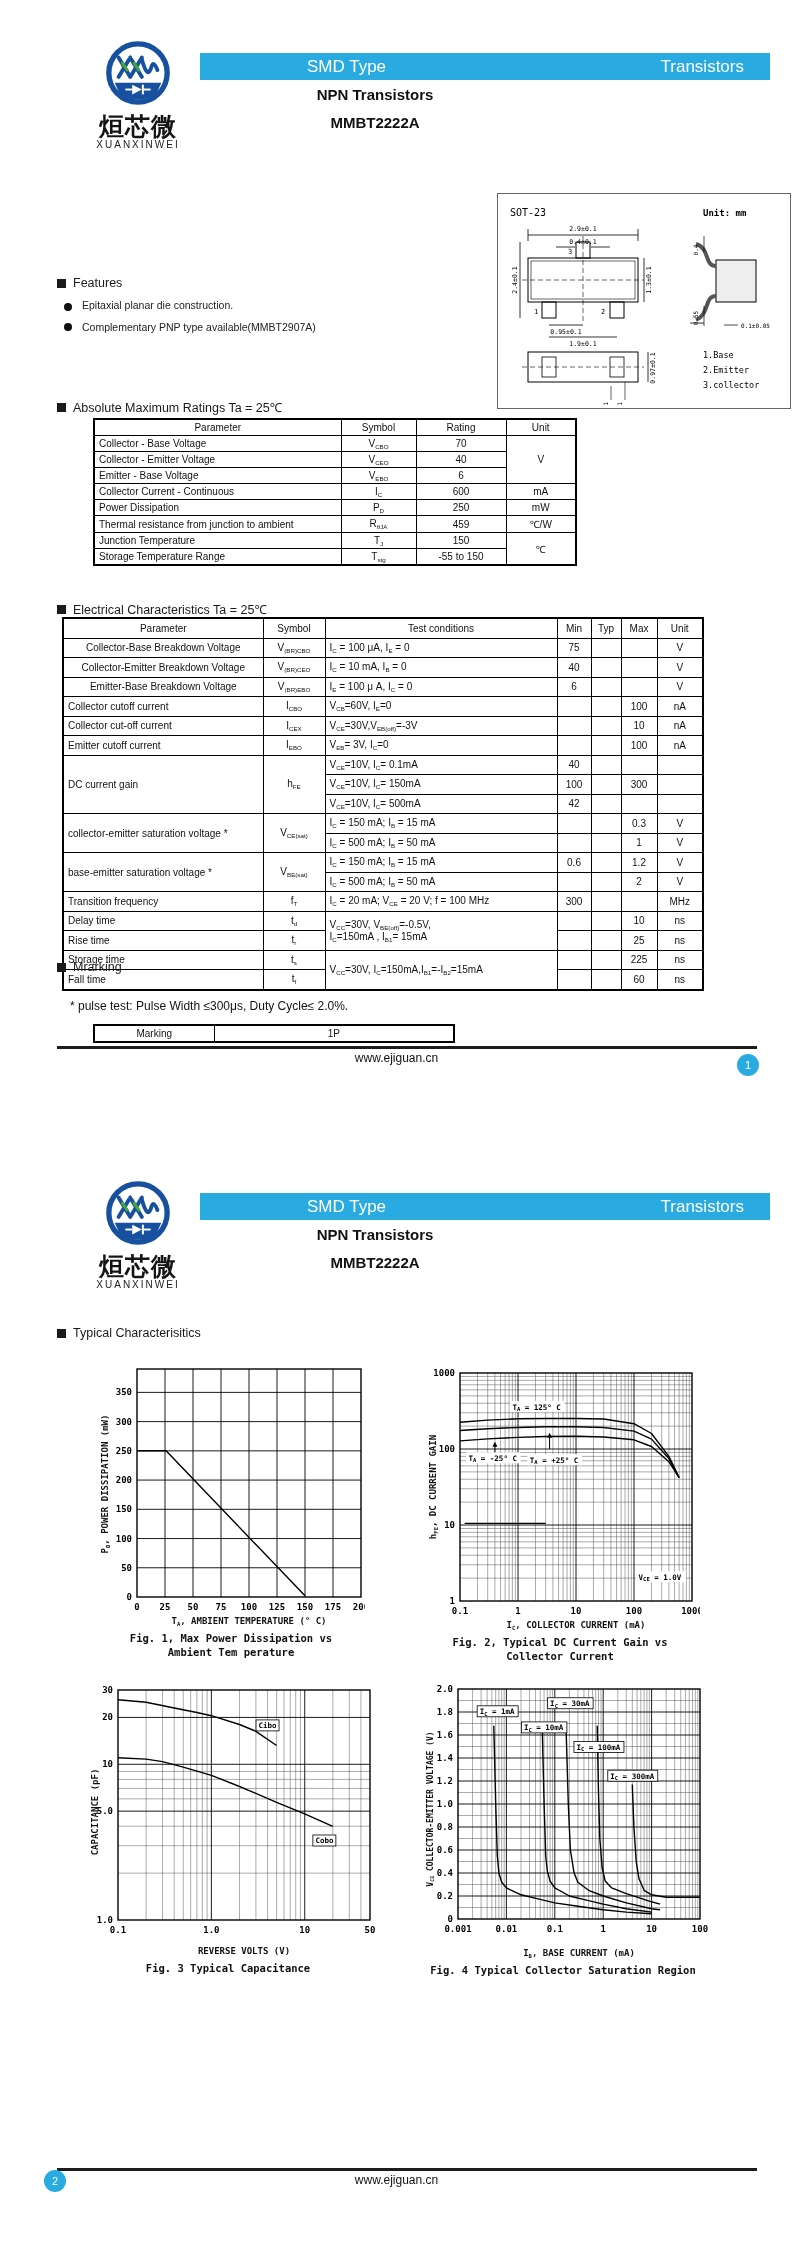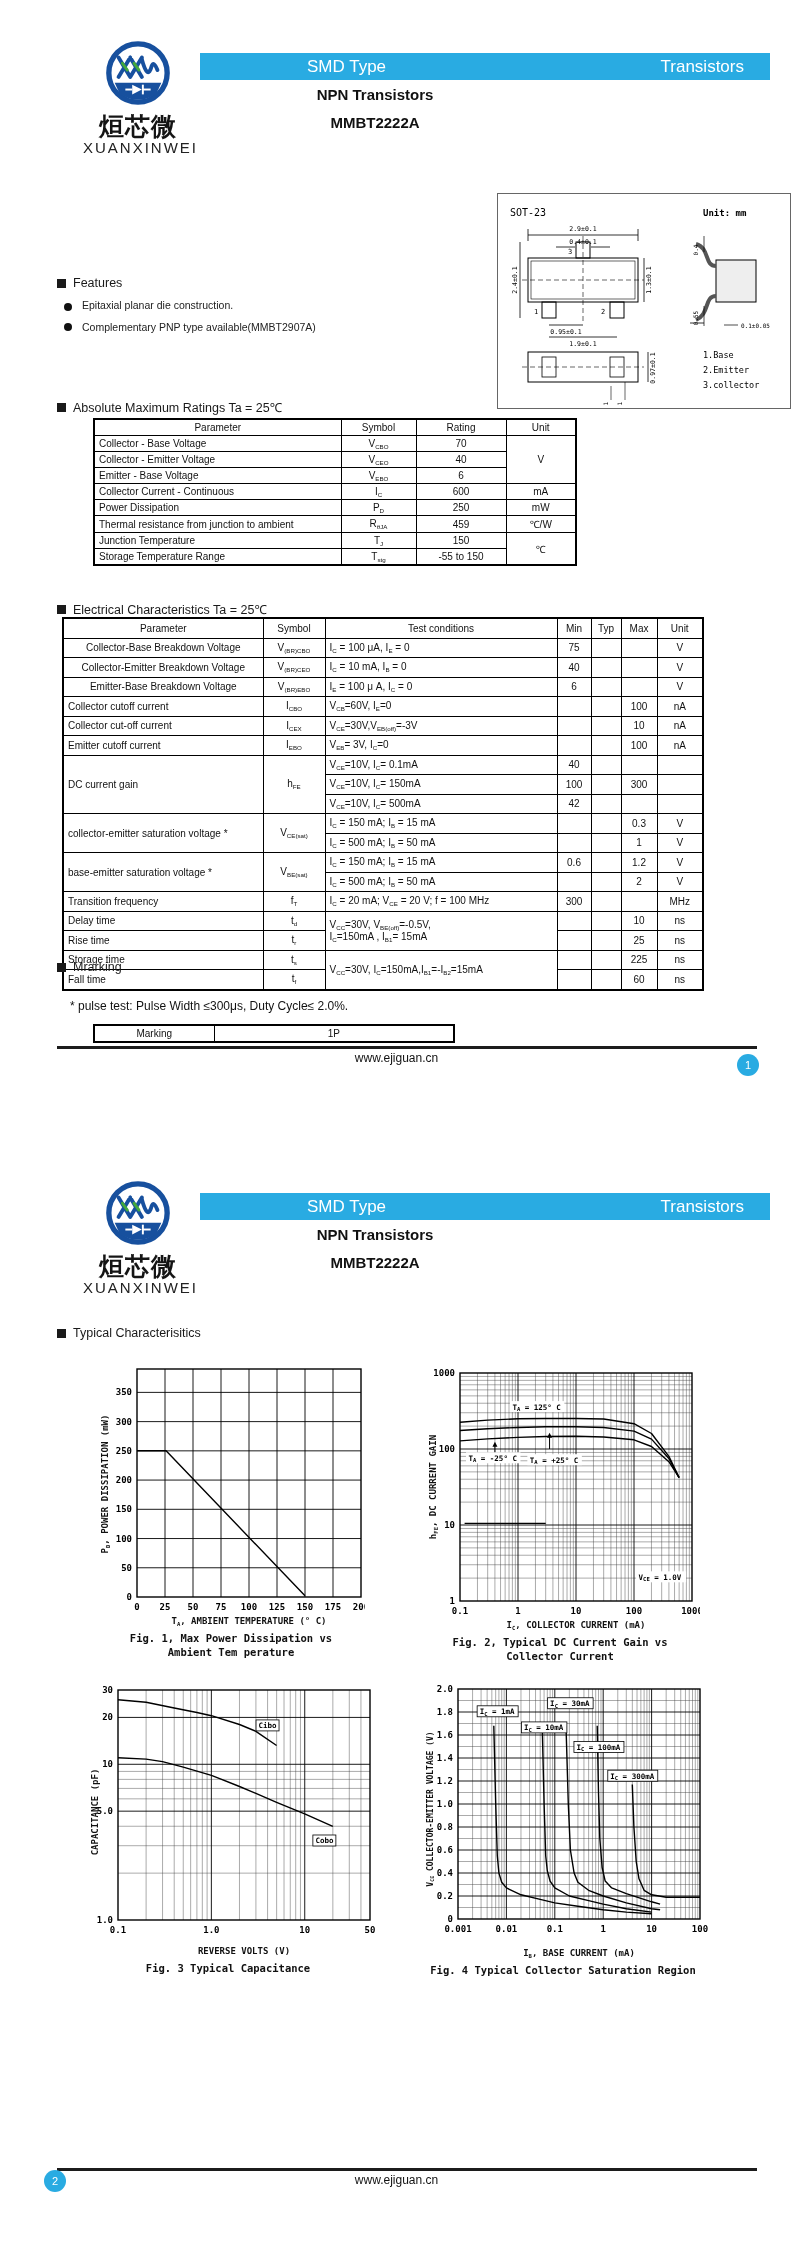--- a/index.html
+++ b/index.html
@@ -2,21 +2,21 @@
 <html><head>
 <meta charset="utf-8">
 <style>
   html,body{margin:0;padding:0;background:#fff;}
   body{width:793px;font-family:"Liberation Sans",sans-serif;color:#111;}
   .sheet{position:relative;width:793px;height:1122px;background:#fff;overflow:hidden;}
   .abs{position:absolute;}
   
   .logo{width:110px;text-align:center;}
   .logo-cn{font-size:25px;font-weight:bold;letter-spacing:1px;color:#141414;line-height:1.05;margin-top:1px;}
-  .logo-en{font-size:15px;letter-spacing:2px;color:#222;}
+  .logo-en{font-size:10px;letter-spacing:2px;color:#222;}
   .banner{width:570px;height:27px;background:#29abe2;color:#fff;display:flex;align-items:center;font-size:17px;}
   .banner .bl{margin-left:107px;}
   .banner .br{margin-left:auto;margin-right:26px;}
   .t1{width:390px;text-align:center;font-size:15px;font-weight:bold;}
   
   .sec-head{display:flex;align-items:center;gap:7px;font-size:12.5px;color:#1a1a1a;}
   .sq{width:9px;height:9px;background:#1a1a1a;display:inline-block;flex:none;}
   .feat{display:flex;align-items:center;gap:10px;font-size:10.5px;color:#222;}
   .dot{width:8px;height:8px;border-radius:50%;background:#111;display:inline-block;flex:none;}
   

